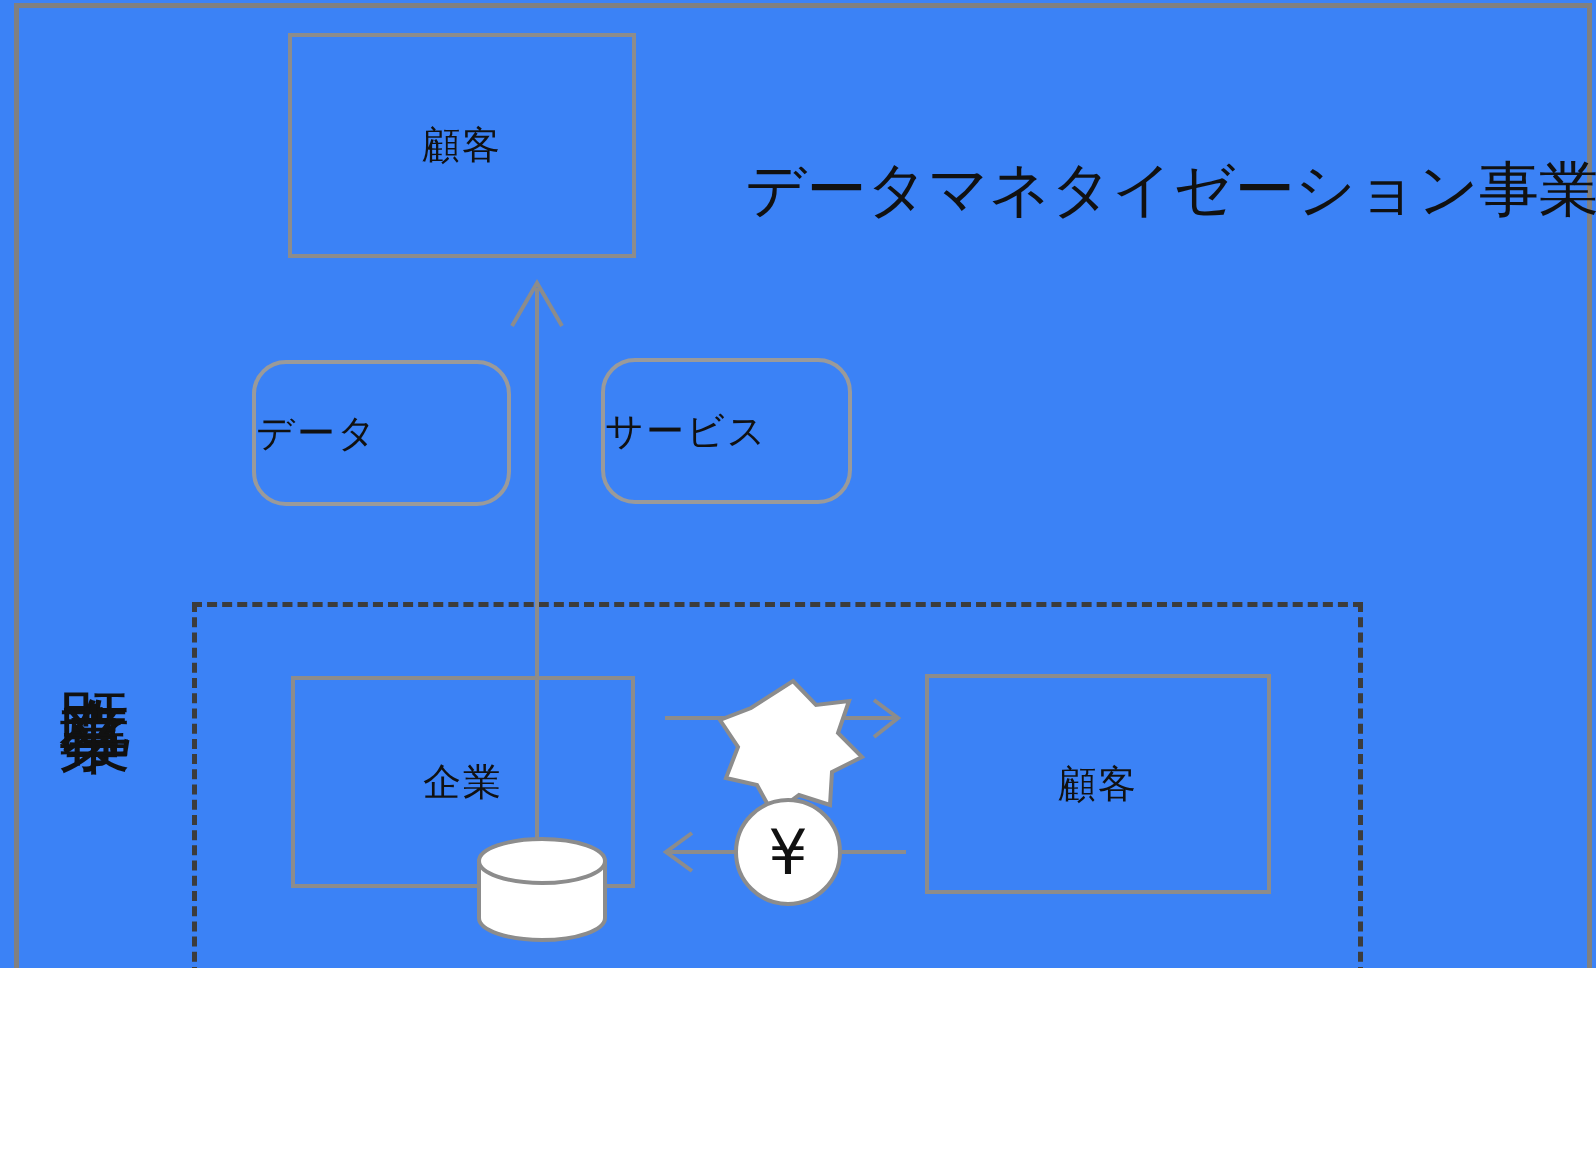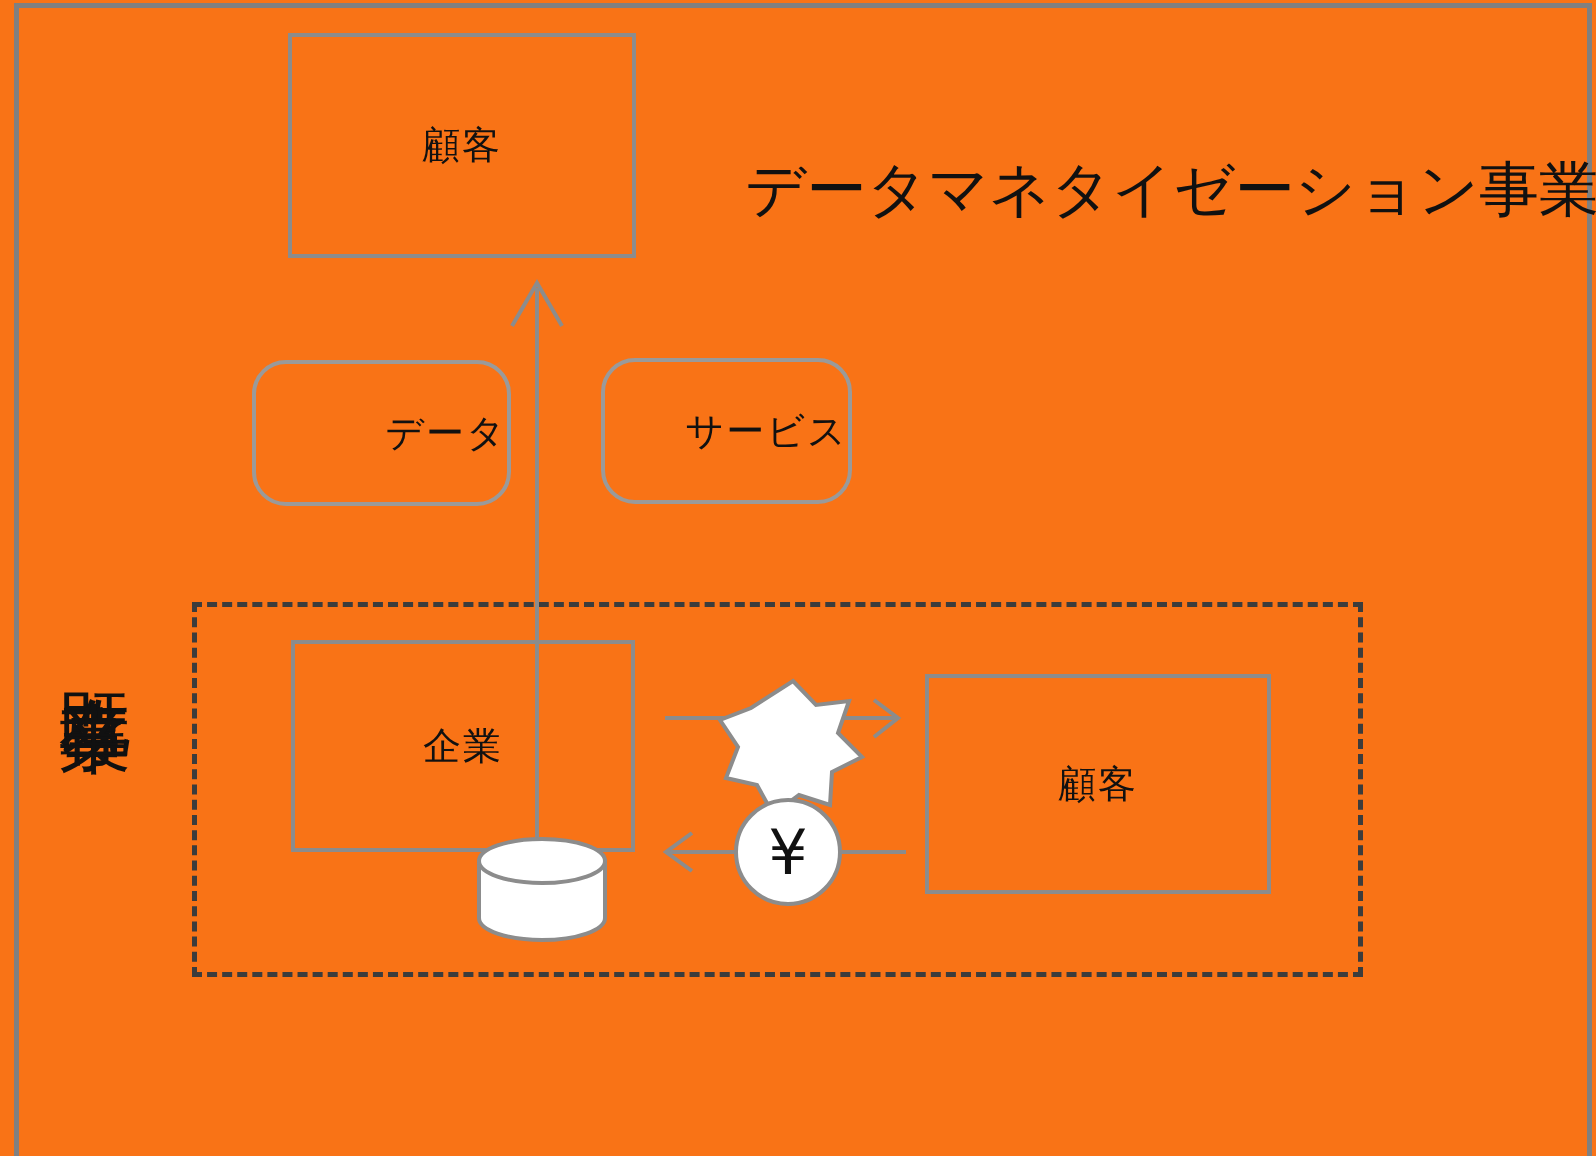--- a/index.html
+++ b/index.html
@@ -6,22 +6,22 @@
     margin: 0;
     padding: 0;
     background: #ffffff;
   }
   body {
     font-family: "Liberation Sans", "DejaVu Sans", sans-serif;
   }
   #canvas {
     position: relative;
     width: 1596px;
-    height: 1156px;
-    background: #f97316;
+    height: 968px;
+    background: #3b82f6;
     overflow: hidden;
   }
   .outer-frame {
     position: absolute;
     left: 14px;
     top: 3px;
     width: 1578px;
     height: 1168px;
     border: 5px solid #808080;
     box-sizing: border-box;
@@ -36,21 +36,21 @@
     justify-content: center;
   }
   .rbox {
     position: absolute;
     border: 4px solid #9a9a9a;
     border-radius: 34px;
     background: transparent;
     box-sizing: border-box;
     display: flex;
     align-items: center;
-    justify-content: flex-end;
+    justify-content: flex-start;
   }
   .label-jp {
     color: #111111;
     font-family: "DejaVu Sans", "Liberation Sans", sans-serif;
     font-weight: 400;
     letter-spacing: 2px;
     white-space: nowrap;
   }
   .title {
     position: absolute;
@@ -80,21 +80,21 @@
     position: absolute;
     left: 192px;
     top: 602px;
     width: 1171px;
     height: 375px;
     border: 5px dashed #3c3c3c;
     box-sizing: border-box;
     background: transparent;
   }
   .box-customer-top { left: 288px; top: 33px;  width: 348px; height: 225px; }
-  .box-company      { left: 291px; top: 640px; width: 344px; height: 212px; }
+  .box-company      { left: 291px; top: 676px; width: 344px; height: 212px; }
   .box-customer-bot { left: 925px; top: 674px; width: 346px; height: 220px; }
   .rbox-data    { left: 252px; top: 360px; width: 259px; height: 146px; }
   .rbox-service { left: 572px; top: 358px; width: 251px; height: 146px; margin-left: 29px; }
   .fs-label { font-size: 38px; }
   svg.overlay {
     position: absolute;
     left: 0;
     top: 0;
     width: 1596px;
     height: 1174px;

